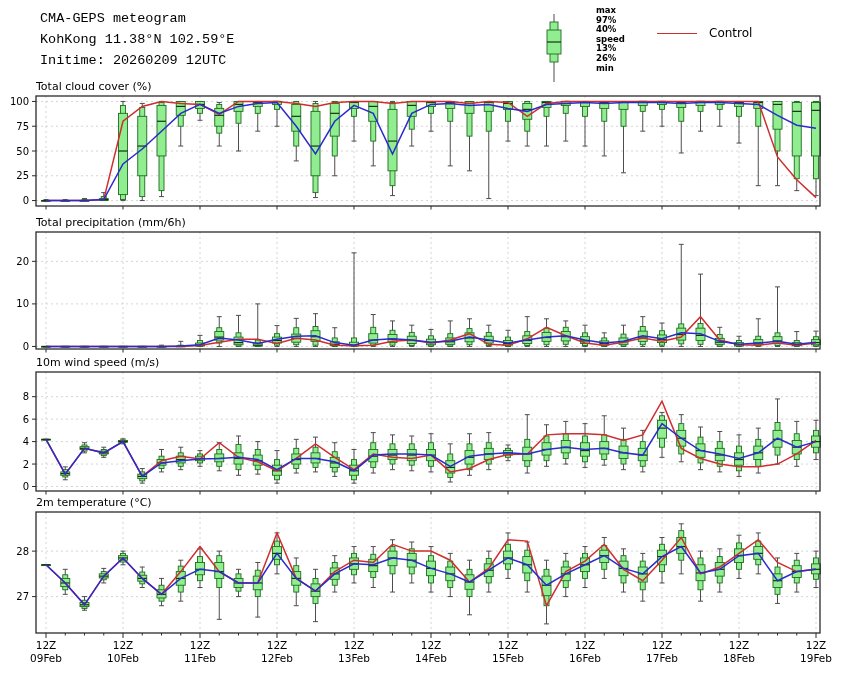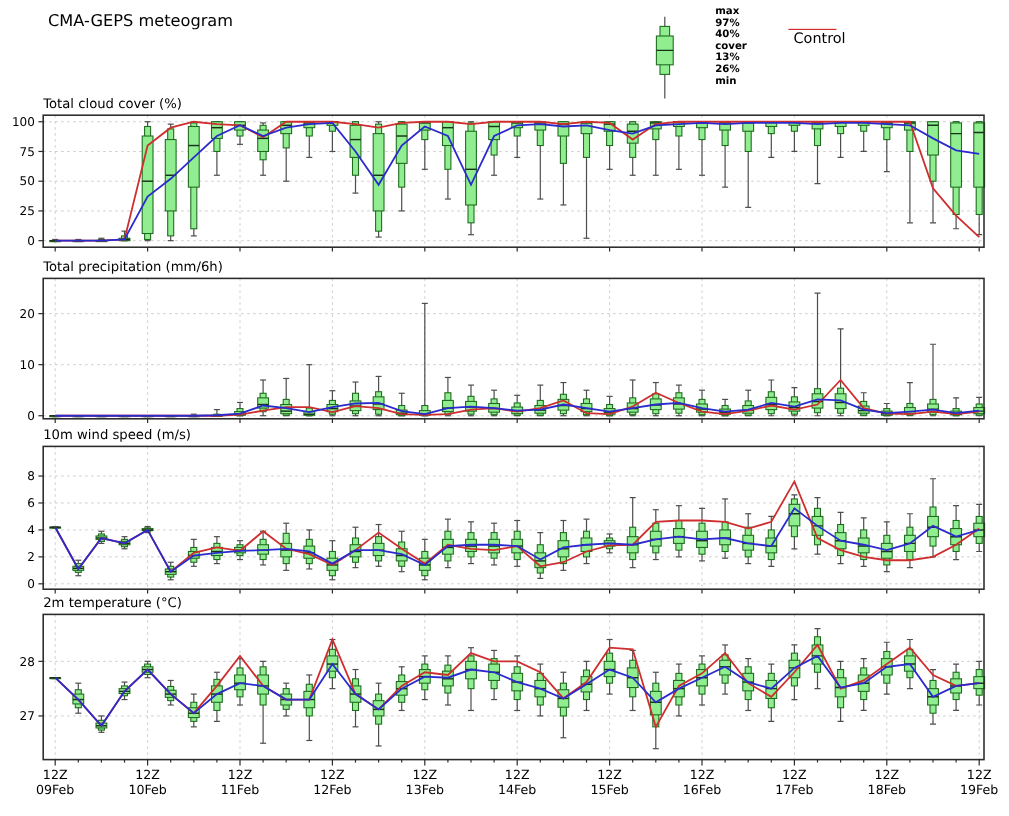--- a/index.html
+++ b/index.html
@@ -1,48 +1,50 @@
 <!DOCTYPE html>
 <html><head>
 <meta charset="utf-8">
 <style>
   html,body{margin:0;padding:0;}
   body{
     width:841px;height:680px;position:relative;background:#ffffff;
     font-family:"DejaVu Sans","Liberation Sans",sans-serif;color:#000;overflow:hidden;
   }
   #header{position:absolute;left:40px;top:8px;font-size:13.5px;line-height:21px;}
-  #header div{white-space:nowrap;}
+  #header div{white-space:nowrap;font-family:Liberation Mono, monospace;}
   #chart-wrap{position:absolute;left:0;top:0;width:841px;height:680px;}
   #legend-box-labels{position:absolute;left:596px;top:6px;font-size:8.5px;line-height:9.6px;font-weight:bold;}
   #legend-box-labels span{display:block;}
   #legend-glyph{position:absolute;left:541px;top:10px;}
   #legend-lines{position:absolute;left:657px;top:24px;font-size:12px;}
-  .legend-row{display:flex;align-items:center;height:18px;margin-bottom:10px;flex-direction:column;}
+  .legend-row{display:flex;align-items:center;height:18px;margin-bottom:10px;}
   .legend-line{width:40px;height:0;border-top:1.6px solid #888;margin-right:12px;}
 </style>
 </head>
 <body>
 
 <div id="header">
   <div>CMA-GEPS meteogram</div>
+  <div>KohKong 11.38°N 102.59°E</div>
+  <div>Initime: 20260209 12UTC</div>
 </div>
 
 <svg id="legend-glyph" width="26" height="74">
     <line x1="13" y1="4" x2="13" y2="72" stroke="#4d4d4d" stroke-width="1"></line>
     <rect x="9" y="12" width="8" height="40" fill="#90ee90" stroke="#1f6b1f" stroke-width="0.9"></rect>
     <rect x="6" y="20" width="14" height="24" fill="#90ee90" stroke="#1f6b1f" stroke-width="0.9"></rect>
     <line x1="6" y1="32" x2="20" y2="32" stroke="#173317" stroke-width="1.2"></line>
   </svg>
 
 <div id="legend-box-labels">
   <span>max</span>
   <span>97%</span>
   <span>40%</span>
-  <span>cover</span>
+  <span>speed</span>
   <span>13%</span>
   <span>26%</span>
   <span>min</span>
 </div>
 
 <div id="legend-lines">
   <div class="legend-row">
     <div class="legend-line" style="border-top-color: rgb(207, 46, 46);"></div>
     <span>Control</span>
   </div>

